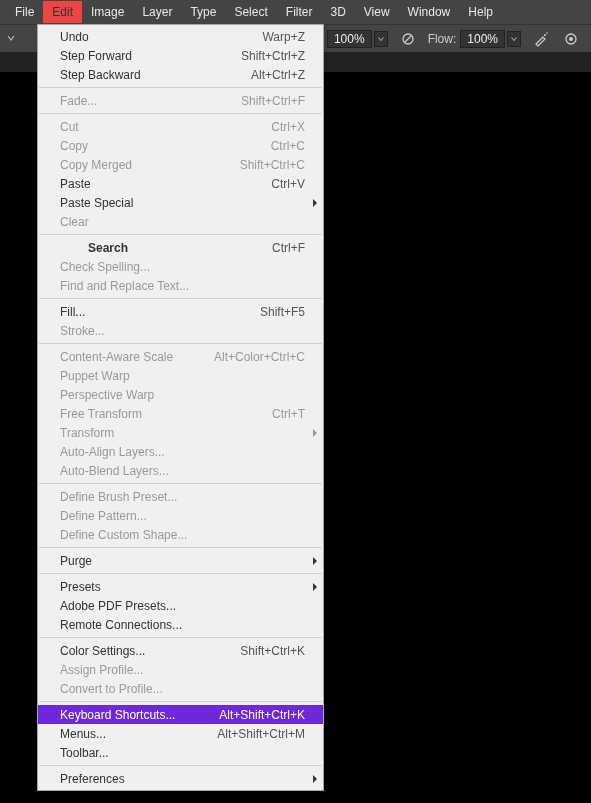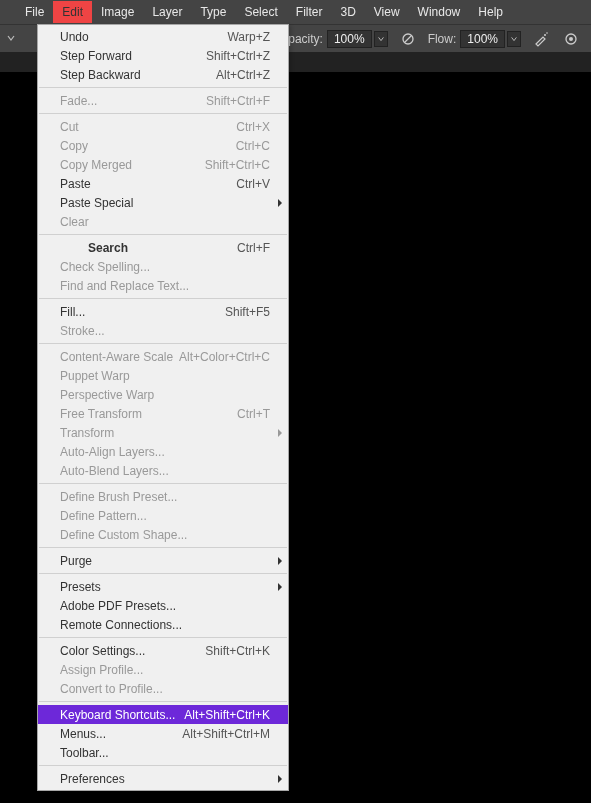--- a/index.html
+++ b/index.html
@@ -14,21 +14,21 @@
       width: 591px;
       height: 803px;
       overflow: hidden;
       position: relative;
     }
     .menubar {
       background: #444444;
       height: 24px;
       display: flex;
       align-items: center;
-      padding: 0 16px;
+      padding: 0 6px;
       color: #e8e8e8;
       text-align: right;
     }
     .menubar-item {
       padding: 4px 9px;
       cursor: pointer;
     }
     .menubar-item.active {
       background: #ef4444;
       color: #333;
@@ -91,21 +91,21 @@
       bottom: 0;
     }
     .canvas-area .darkstrip {
       background: #222;
       height: 20px;
     }
     .dropdown {
       position: absolute;
       top: 24px;
       left: 37px;
-      width: 252px;
+      width: 287px;
       background: #f0f0f0;
       border: 1px solid #a7a7a7;
       box-shadow: 2px 2px 4px rgba(0,0,0,0.2);
       padding: 2px 0;
       color: #333;
     }
     .menu-item {
       display: flex;
       align-items: center;
       padding: 2px 8px 2px 22px;

